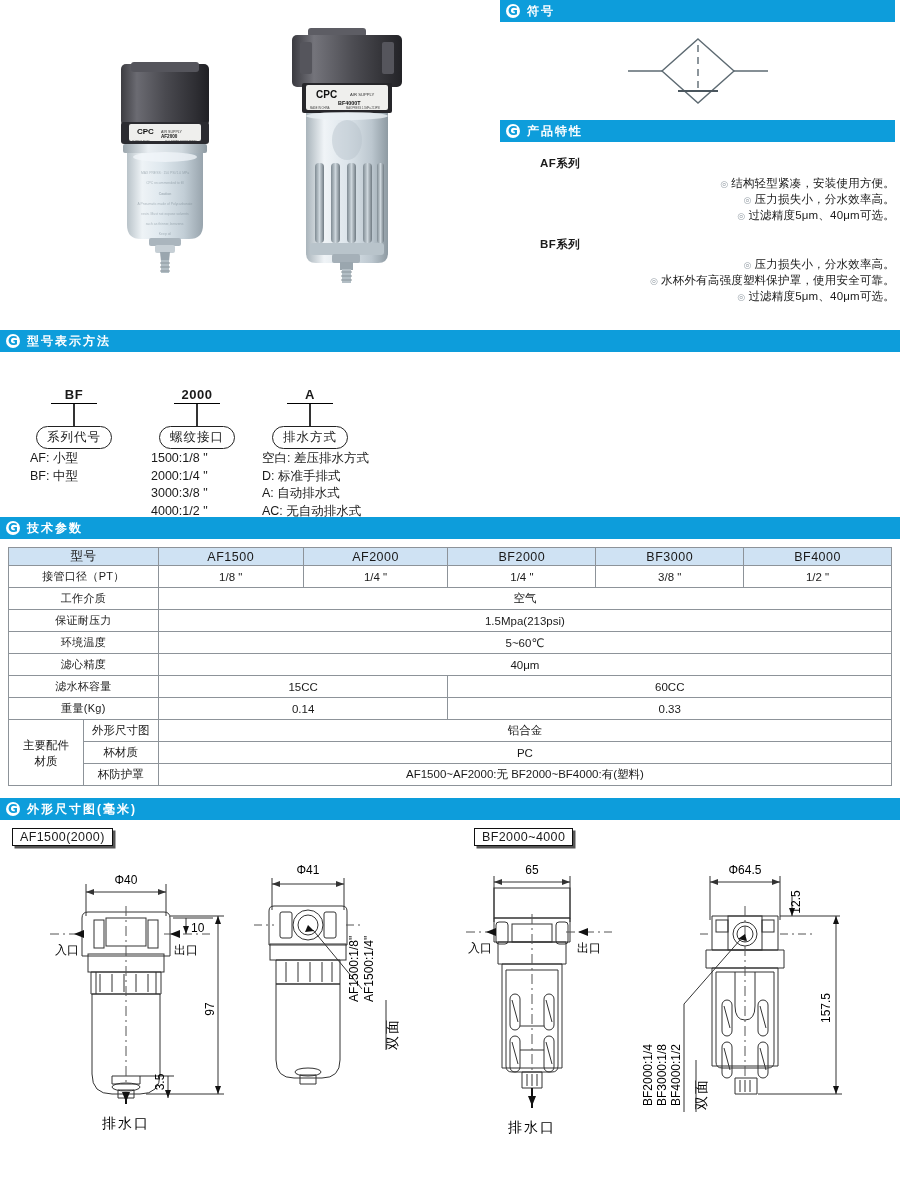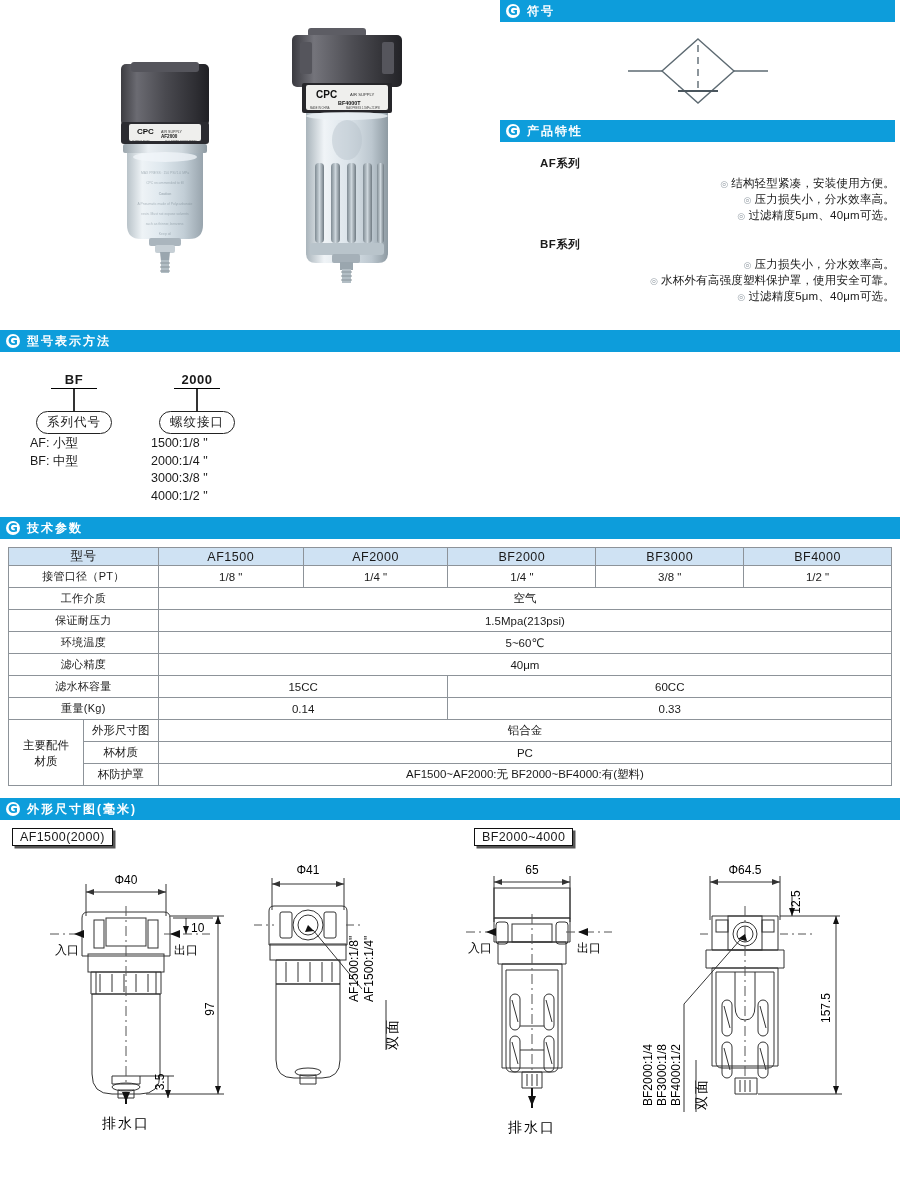--- a/index.html
+++ b/index.html
@@ -73,21 +73,21 @@
     font-size: 11.5px;
     line-height: 15px;
     white-space: nowrap;
     letter-spacing: .2px;
     text-align: right;
   }
   .feat-li .bullet { color: #9aa3ab; font-size: 9px; margin-right: 3px; }
 
   
   .model-wrap { position: relative; height: 165px; padding-top: 14px; }
-  .mcol { position: absolute; top: 18px; }
+  .mcol { position: absolute; top: 33px; }
   .mcode {
     font-size: 13px; font-weight: bold; text-align: center;
     border-bottom: 1.6px solid #000; padding-bottom: 1px;
     display: inline-block; min-width: 46px; letter-spacing: .5px;
   }
   .mstem { width: 1.4px; height: 22px; background: #333; margin: 0 auto; }
   .mpill {
     border: 1.3px solid #222;
     border-radius: 20px;
     font-size: 12.5px;
@@ -323,20 +323,33 @@
       <span class="mpill">螺纹接口</span>
     </div>
     <div class="mlist" style="padding-left:6px;">
       <div>1500:1/8 "</div>
       <div>2000:1/4 "</div>
       <div>3000:3/8 "</div>
       <div>4000:1/2 "</div>
     </div>
   </div>
 
+  <div class="mcol" style="left:258px;">
+    <div style="text-align:center;width:104px;">
+      <span class="mcode">A</span>
+      <div class="mstem"></div>
+      <span class="mpill">排水方式</span>
+    </div>
+    <div class="mlist" style="padding-left:4px;">
+      <div>空白: 差压排水方式</div>
+      <div>D: 标准手排式</div>
+      <div>A: 自动排水式</div>
+      <div>AC: 无自动排水式</div>
+    </div>
+  </div>
 </div>
 
 <div class="sec-bar">
   <span class="sec-icon">G</span>
   <span class="sec-title">技术参数</span>
 </div>
 
 <div class="tbl-wrap">
   <table class="spec">
     <thead>

